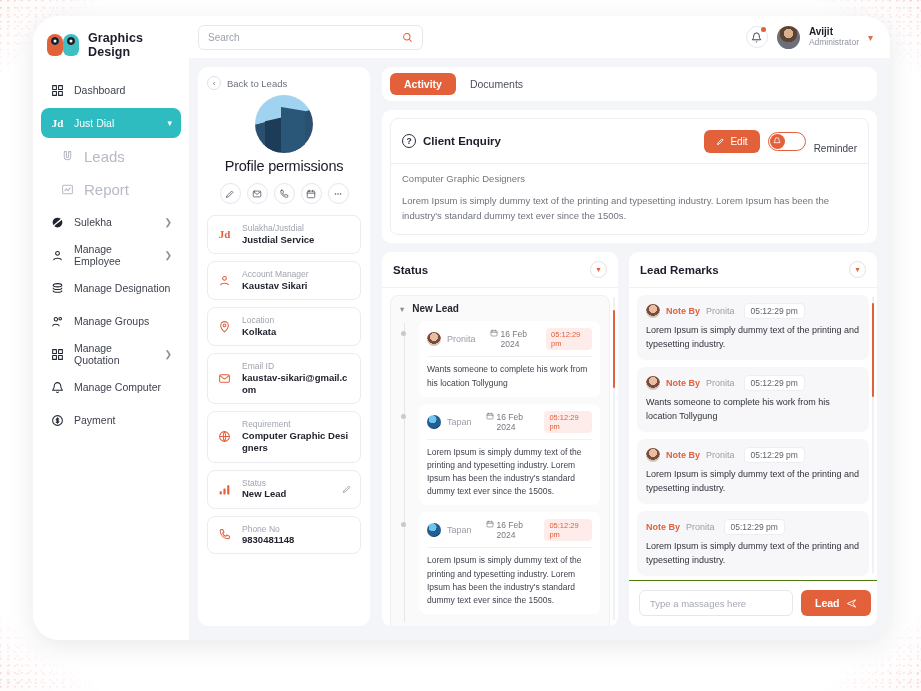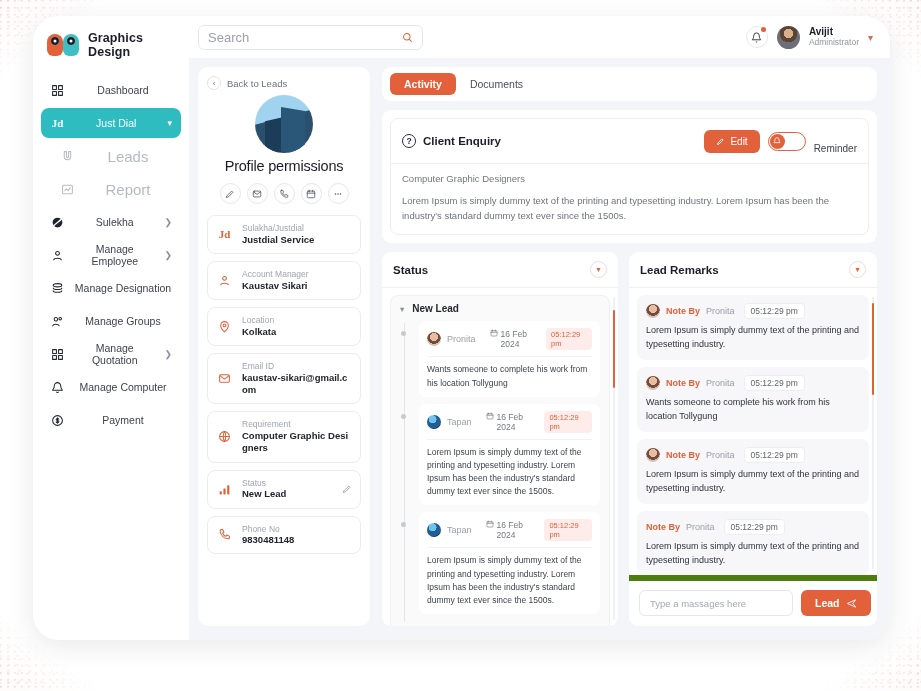--- a/index.html
+++ b/index.html
@@ -38,36 +38,36 @@
      border-radius:50%; background:#fff; box-shadow:inset 0 0 0 2.5px #14202a; }
   .brand-name{ font-size:12.5px; font-weight:bold; color:#1d1d2b; letter-spacing:.1px; }
 
   .nav-item{
     display:flex; align-items:center; gap:9px;
     height:30px; padding:0 9px; margin-bottom:3px;
     border-radius:8px; cursor:pointer;
     font-size:10.5px; color:#3e4250;
   }
   .nav-item .ic{ width:15px; height:15px; flex:none; display:flex; align-items:center; justify-content:center; color:#1f2430; }
-  .nav-item .lbl{ flex:1;text-align:center; }
+  .nav-item .lbl{ flex:1; }
   .nav-item .chev{ font-size:9px; color:#8b8f9c; }
   .nav-item.active{ background:#2fbcc0; color:#fff; }
   .nav-item.active .ic, .nav-item.active .chev{ color:#fff; }
   .nav-item.sub{ padding-left:19px; color:#b6bac5; font-size:15px; }
   .nav-item.sub .ic{ color:#b6bac5; }
   .jd{ font-size:11px; font-weight:bold; font-family:"Liberation Serif", serif; }
 
   
   .right{ flex:1; display:flex; flex-direction:column; min-width:0; }
   .topbar{ height:42px; background:#fff; display:flex; align-items:center; padding:0 17px 0 9px; gap:10px; }
   .search{
     width:225px; height:25px; border:1px solid #e6e7ec; border-radius:6px;
     display:flex; align-items:center; padding:0 9px; background:#fff;
   }
-  .search input{ flex:1; border:0; outline:none; font-size:13px; color:#6c707c; font-family:inherit; background:transparent; }
+  .search input{ flex:1; border:0; outline:none; font-size:10px; color:#6c707c; font-family:inherit; background:transparent; }
   .search input::placeholder{ color:#9ca0ab; }
   .topbar-right{ margin-left:auto; display:flex; align-items:center; gap:9px; }
   .bell-btn{ width:22px; height:22px; border-radius:50%; border:1px solid #e6e7ec; display:flex;
      align-items:center; justify-content:center; position:relative; cursor:pointer; }
   .bell-btn .dot{ position:absolute; right:1px; top:0px; width:5px; height:5px; border-radius:50%; background:#e2603a; }
   .avatar-sm{ width:23px; height:23px; border-radius:50%; flex:none;
     background:radial-gradient(circle at 50% 32%, #d8b08c 0 24%, #5b4433 25% 45%, #6d6f78 46% 100%); }
   .user-meta{ line-height:1.15; }
   .user-name{ font-size:10px; font-weight:bold; color:#1d1d2b; }
   .user-role{ font-size:8.5px; color:#9096a2; }
@@ -153,21 +153,21 @@
   .tm{ font-size:7.5px; color:#e2603a; background:#fdecea; border-radius:4px; padding:2px 5px; margin-left:auto; }
   .note-body{ font-size:8.5px; color:#3f434d; line-height:1.55; padding-top:6px; }
 
   .remark{ background:#f7f7f9; border-radius:8px; padding:8px 9px; margin-bottom:7px; }
   .remark-head{ display:flex; align-items:center; gap:6px; margin-bottom:5px; }
   .noteby{ font-size:9px; color:#e2603a; font-weight:bold; }
   .byname{ font-size:9px; color:#9a9ea8; }
   .rtime{ font-size:8.5px; color:#5e626c; background:#fff; border:1px solid #eceef1; border-radius:4px; padding:2px 6px; margin-left:3px; }
   .remark-body{ font-size:9px; color:#2f323b; line-height:1.55; }
 
-  .composer{ display:flex; gap:8px; padding:9px 10px 10px 10px; border-top:6px solid #4d7c0f; }
+  .composer{ display:flex; gap:8px; padding:9px 10px 10px 10px; border-top:1px solid #4d7c0f; }
   .composer input{ flex:1; height:26px; border:1px solid #e6e7ec; border-radius:6px; padding:0 10px;
      font-size:9.5px; font-family:inherit; outline:none; color:#555962; }
   .composer input::placeholder{ color:#a5a9b3; }
   .btn-send{ background:#e2603a; color:#fff; border:0; border-radius:6px; height:26px; padding:0 14px;
      font-size:10.5px; font-weight:bold; display:flex; align-items:center; gap:6px; cursor:pointer; font-family:inherit; }
   svg{ display:block; }
 </style>
 </head>
 <body>
 

